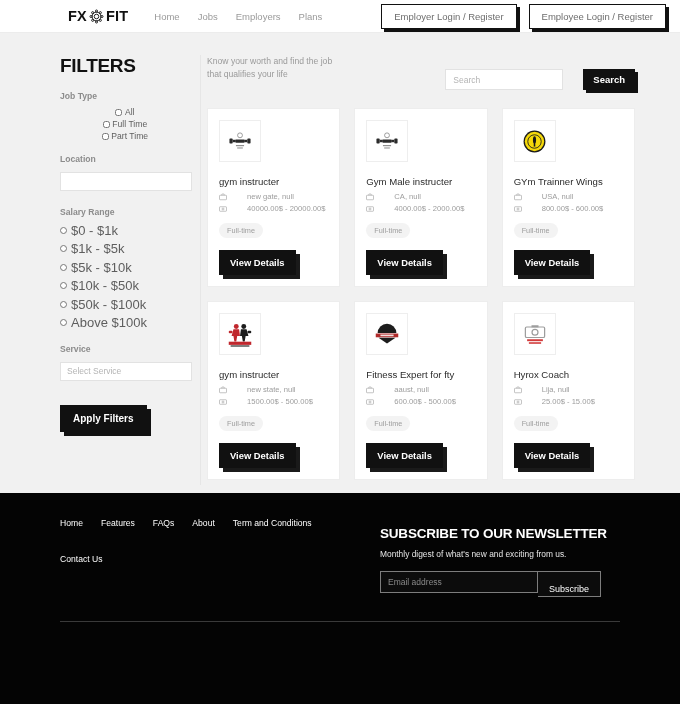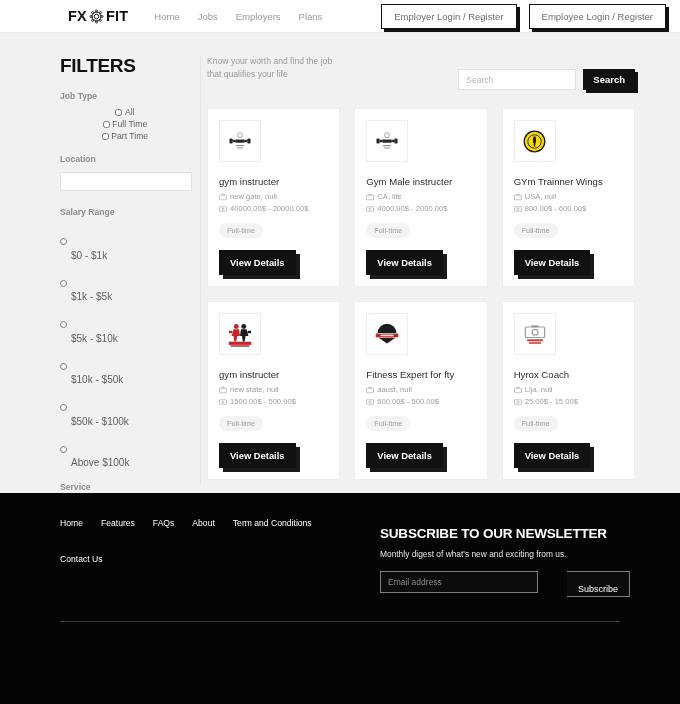--- a/index.html
+++ b/index.html
@@ -47,58 +47,58 @@
   .f-input {
     width: 132px; height: 19px; background: #fff;
     border: 1px solid #e2e2e2; font-size: 8.5px;
     color: #555; padding: 0 6px; margin-bottom: 16px;
     font-family: "Liberation Sans", sans-serif;
   }
   .f-input::placeholder { color: #b4b4b4; }
   .radio-list { margin-bottom: 14px; }
   .radio-row { display: flex; align-items: center; gap: 4px; margin-bottom: 3.5px; }
   .radio-row input { width: 7px; height: 7px; margin: 0; accent-color: #111; }
-  .radio-row span { font-size: 10px; color: #5e5e5e; margin-top: 27px; }
+  .radio-row span { font-size: 13px; color: #5e5e5e; }
   .apply-btn {
     background: #111; color: #fff; font-size: 10px; font-weight: 600;
     border: none; padding: 8px 13px; box-shadow: 4px 4px 0 #111;
     cursor: pointer; margin-top: 8px;
     font-family: "Liberation Sans", sans-serif;
   }
 
   
   .jobs { flex: 1; padding-right: 45px; border-left: 1px solid #e6e6e6; padding-left: 0; }
   .jobs-head { display: flex; align-items: flex-start; padding-left: 6px; }
   .jobs-head h2 {
     font-size: 19px; font-weight: 800; color: #111;
     letter-spacing: -.3px; margin-bottom: 7px;
   }
   .jobs-sub { font-size: 8.6px; color: #9a9a9a; line-height: 1.5; max-width: 130px; }
-  .search-wrap { margin-left: auto; display: flex; align-items: center; padding-top: 14px; }
+  .search-wrap { margin-left: auto; display: flex; align-items: center; padding-top: 14px; gap: 13px; }
   .search-input {
     width: 118px; height: 21px; border: 1px solid #e2e2e2; background: #fff;
     font-size: 8.5px; color: #555; padding: 0 7px;
     font-family: "Liberation Sans", sans-serif;
   }
   .search-input::placeholder { color: #b4b4b4; }
   .search-btn {
     background: #111; color: #fff; font-size: 9.5px; font-weight: 700;
     border: none; padding: 0 10px; height: 21px; margin-left: 7px;
     box-shadow: 3px 3px 0 #111; cursor: pointer;
     font-family: "Liberation Sans", sans-serif;
   }
 
   .grid { display: grid; grid-template-columns: repeat(3, 1fr); gap: 14px; margin-top: 18px; padding-left: 6px; }
   .card { background: #fff; border: 1px solid #ededed; padding: 11px; }
   .card-logo {
     width: 42px; height: 42px; border: 1px solid #eee; background: #fff;
     display: flex; align-items: center; justify-content: center; margin-bottom: 14px;
   }
   .card-title { font-size: 9.6px; color: #2b2b2b; margin-bottom: 5px; }
-  .meta { display: flex; align-items: center; gap: 3px; font-size: 7.6px; color: #9d9d9d; margin-bottom: 3px; }
+  .meta { display: flex; align-items: center; gap: 20px; font-size: 7.6px; color: #9d9d9d; margin-bottom: 3px; }
   .meta svg { flex: none; }
   .tag {
     display: inline-block; font-size: 7.3px; color: #9d9d9d;
     background: #f3f3f3; border-radius: 9px; padding: 3px 8px; margin: 7px 0 12px;
   }
   .view-btn {
     display: block; background: #111; color: #fff; font-size: 9.4px; font-weight: 600;
     border: none; padding: 7px 11px; box-shadow: 4px 4px 0 #1a1a1a;
     cursor: pointer; font-family: "Liberation Sans", sans-serif;
   }
@@ -109,21 +109,21 @@
   .f-left { width: 320px; }
   .f-links { display: flex; gap: 18px; margin-bottom: 20px; }
   .f-links a { font-size: 8.6px; color: #fff; text-decoration: none; white-space: nowrap; }
   .f-contact { font-size: 8.6px; color: #fff; text-decoration: none; }
   .f-right { flex: 1; padding-top: 8px; }
   .news-title {
     font-size: 13.5px; font-weight: 800; color: #fff;
     line-height: 1.18; letter-spacing: -.2px; margin-bottom: 7px;
   }
   .news-sub { font-size: 8.4px; color: #e6e6e6; margin-bottom: 12px; }
-  .news-form { display: flex; justify-content: space-between; }
+  .news-form { display: flex; }
   .news-input {
     width: 158px; height: 22px; background: #0c0c0c;
     border: 1px solid #7d7d7d; color: #ddd; font-size: 8.5px; padding: 0 7px;
     font-family: "Liberation Sans", sans-serif;
   }
   .news-input::placeholder { color: #8a8a8a; }
   .news-btn {
     background: #0c0c0c; color: #fff; font-size: 9px; border: 1px solid #7d7d7d;
     border-left: none; padding: 12px 11px; height: 20px; cursor: pointer;
     font-family: "Liberation Sans", sans-serif;
@@ -293,21 +293,21 @@
                   <rect x="12.5" y="24" width="7" height="1.2"></rect>
                 </g>
             </svg>
           </div>
           <div class="card-title">Gym Male instructer</div>
           <div class="meta">
             <svg width="8" height="8" viewBox="0 0 16 16">
               <rect x="1" y="4.5" width="14" height="9" rx="1.2" fill="none" stroke="#9d9d9d" stroke-width="1.2"></rect>
               <path d="M5.5 4.5V3a1 1 0 011-1h3a1 1 0 011 1v1.5" fill="none" stroke="#9d9d9d" stroke-width="1.2"></path>
             </svg>
-            <span>CA, life</span>
+            <span>CA, null</span>
           </div>
           <div class="meta">
             <svg width="8" height="8" viewBox="0 0 16 16">
               <rect x="1" y="3.5" width="14" height="9" rx="1.2" fill="none" stroke="#9d9d9d" stroke-width="1.2"></rect>
               <circle cx="8" cy="8" r="2" fill="none" stroke="#9d9d9d" stroke-width="1.2"></circle>
             </svg>
             <span>4000.00$ - 2000.00$</span>
           </div>
           <span class="tag">Full-time</span>
           <button class="view-btn">View Details</button>

